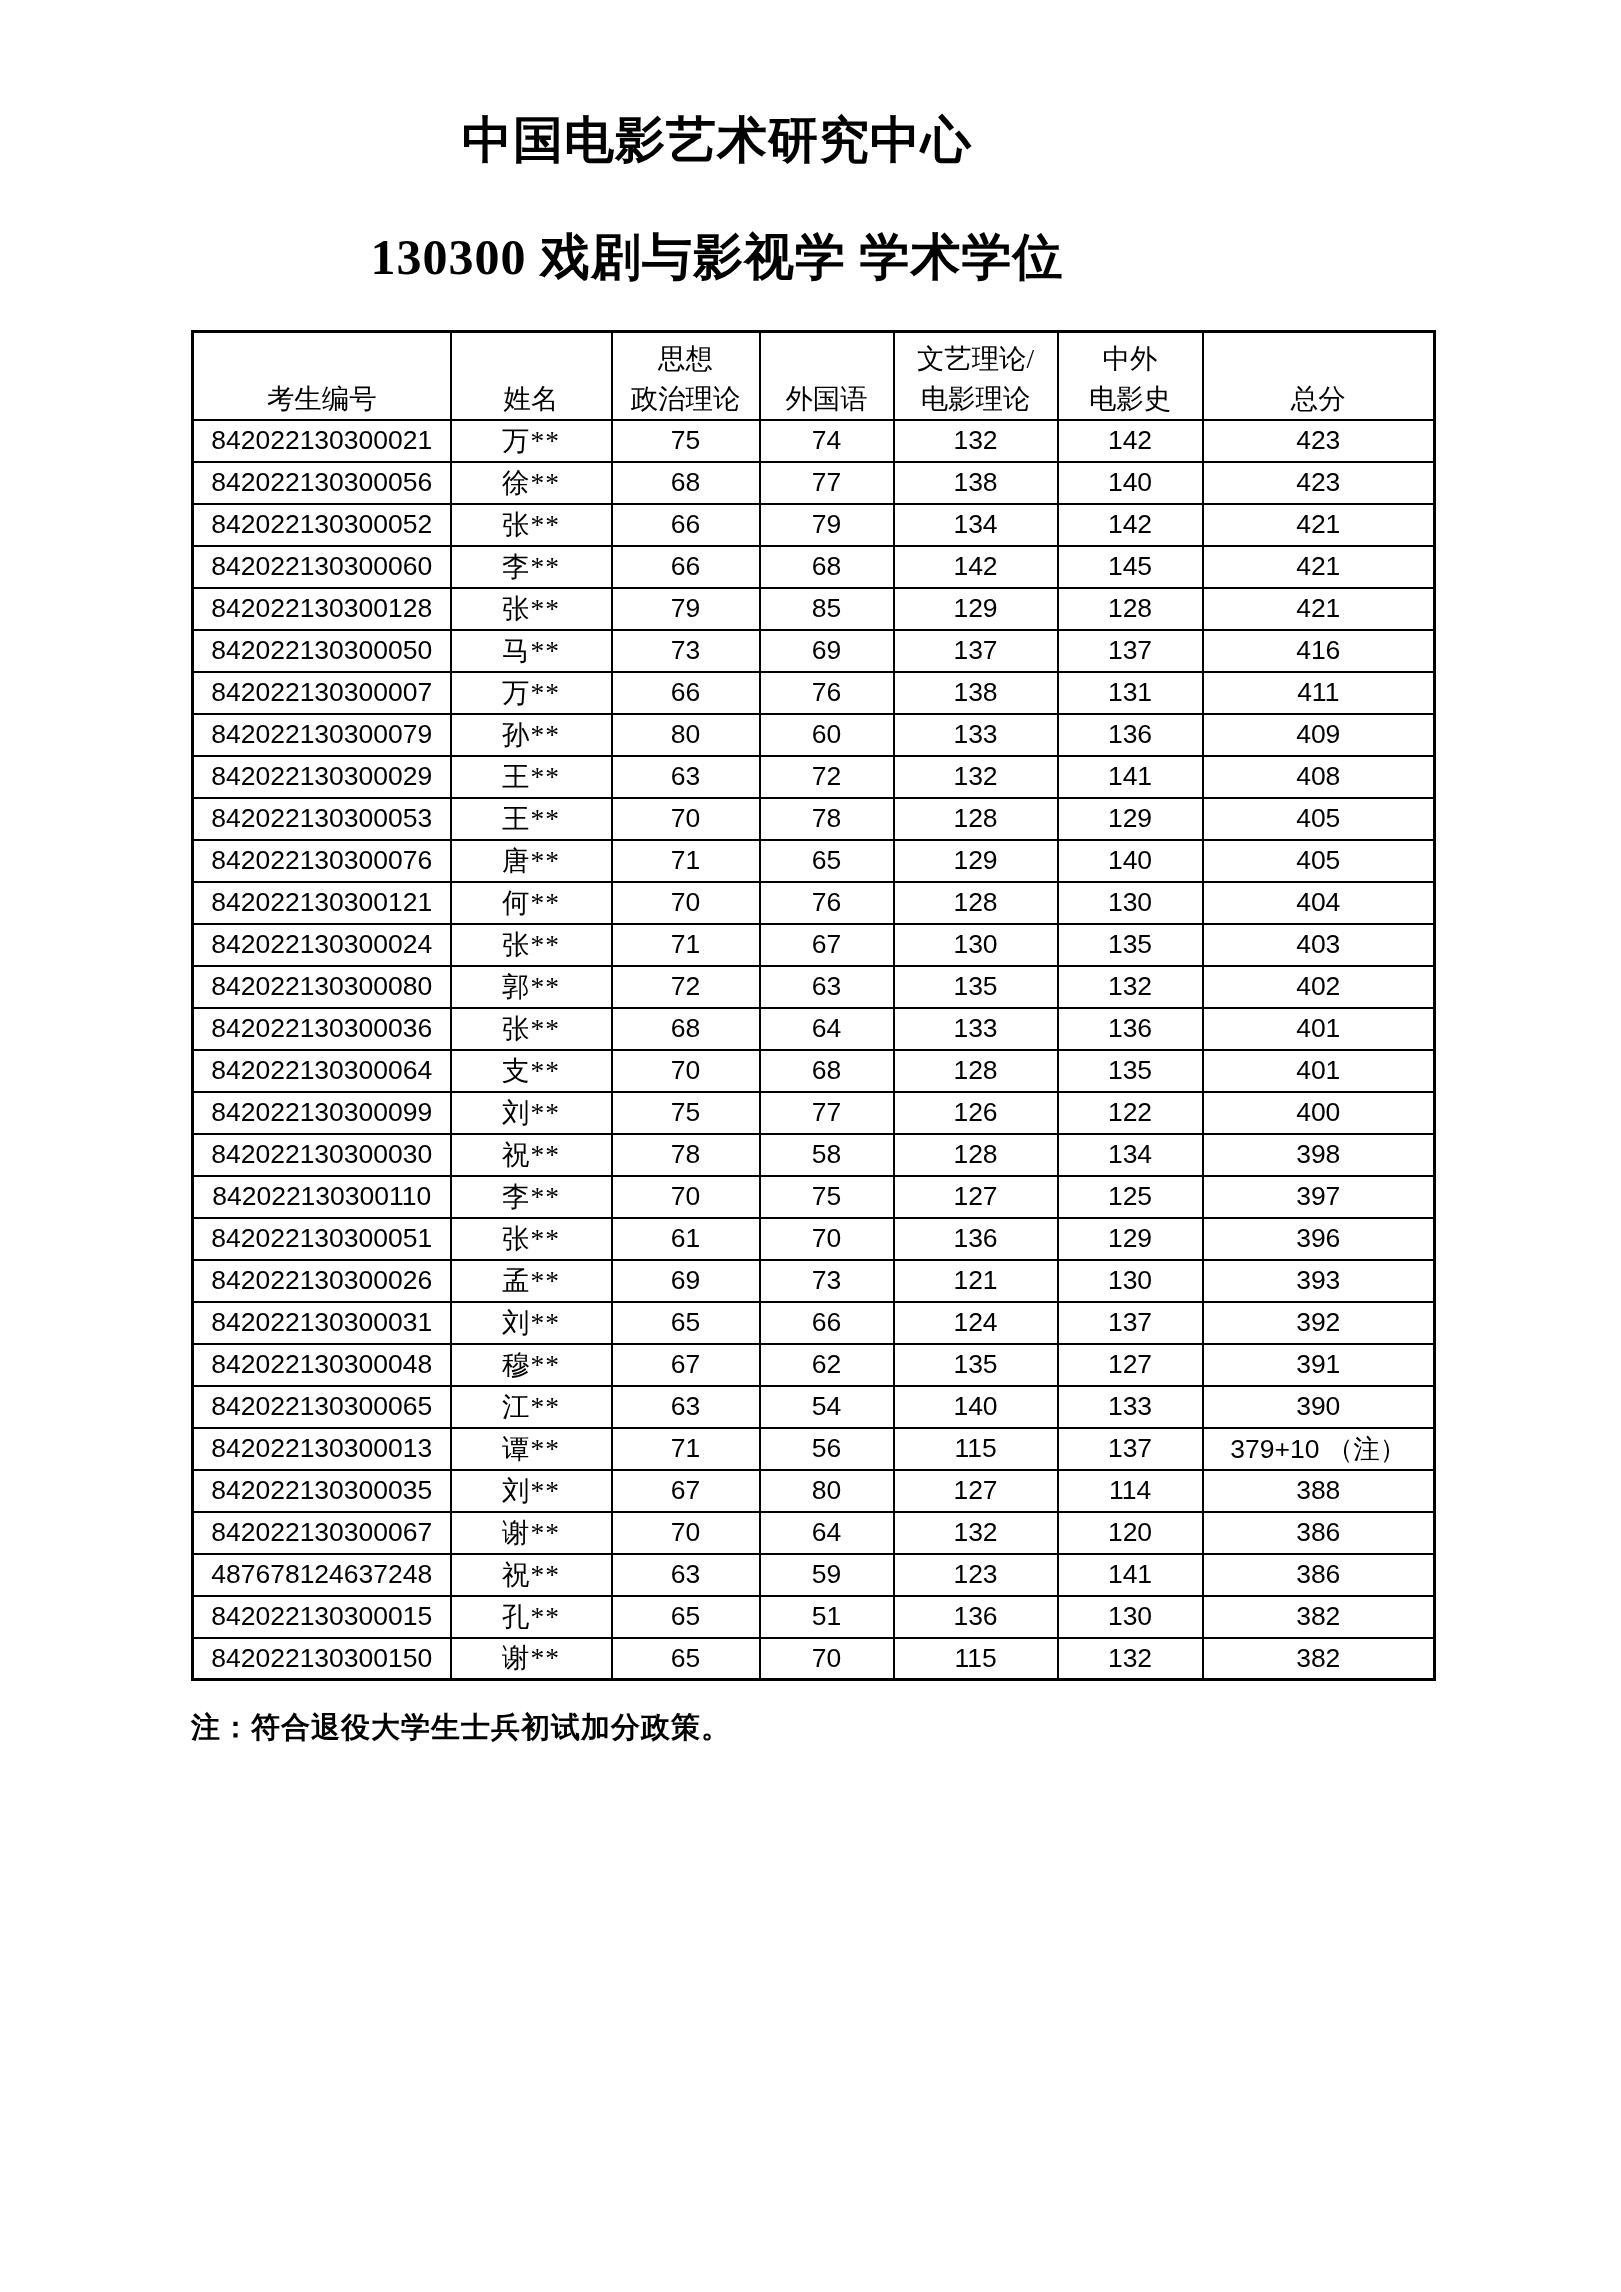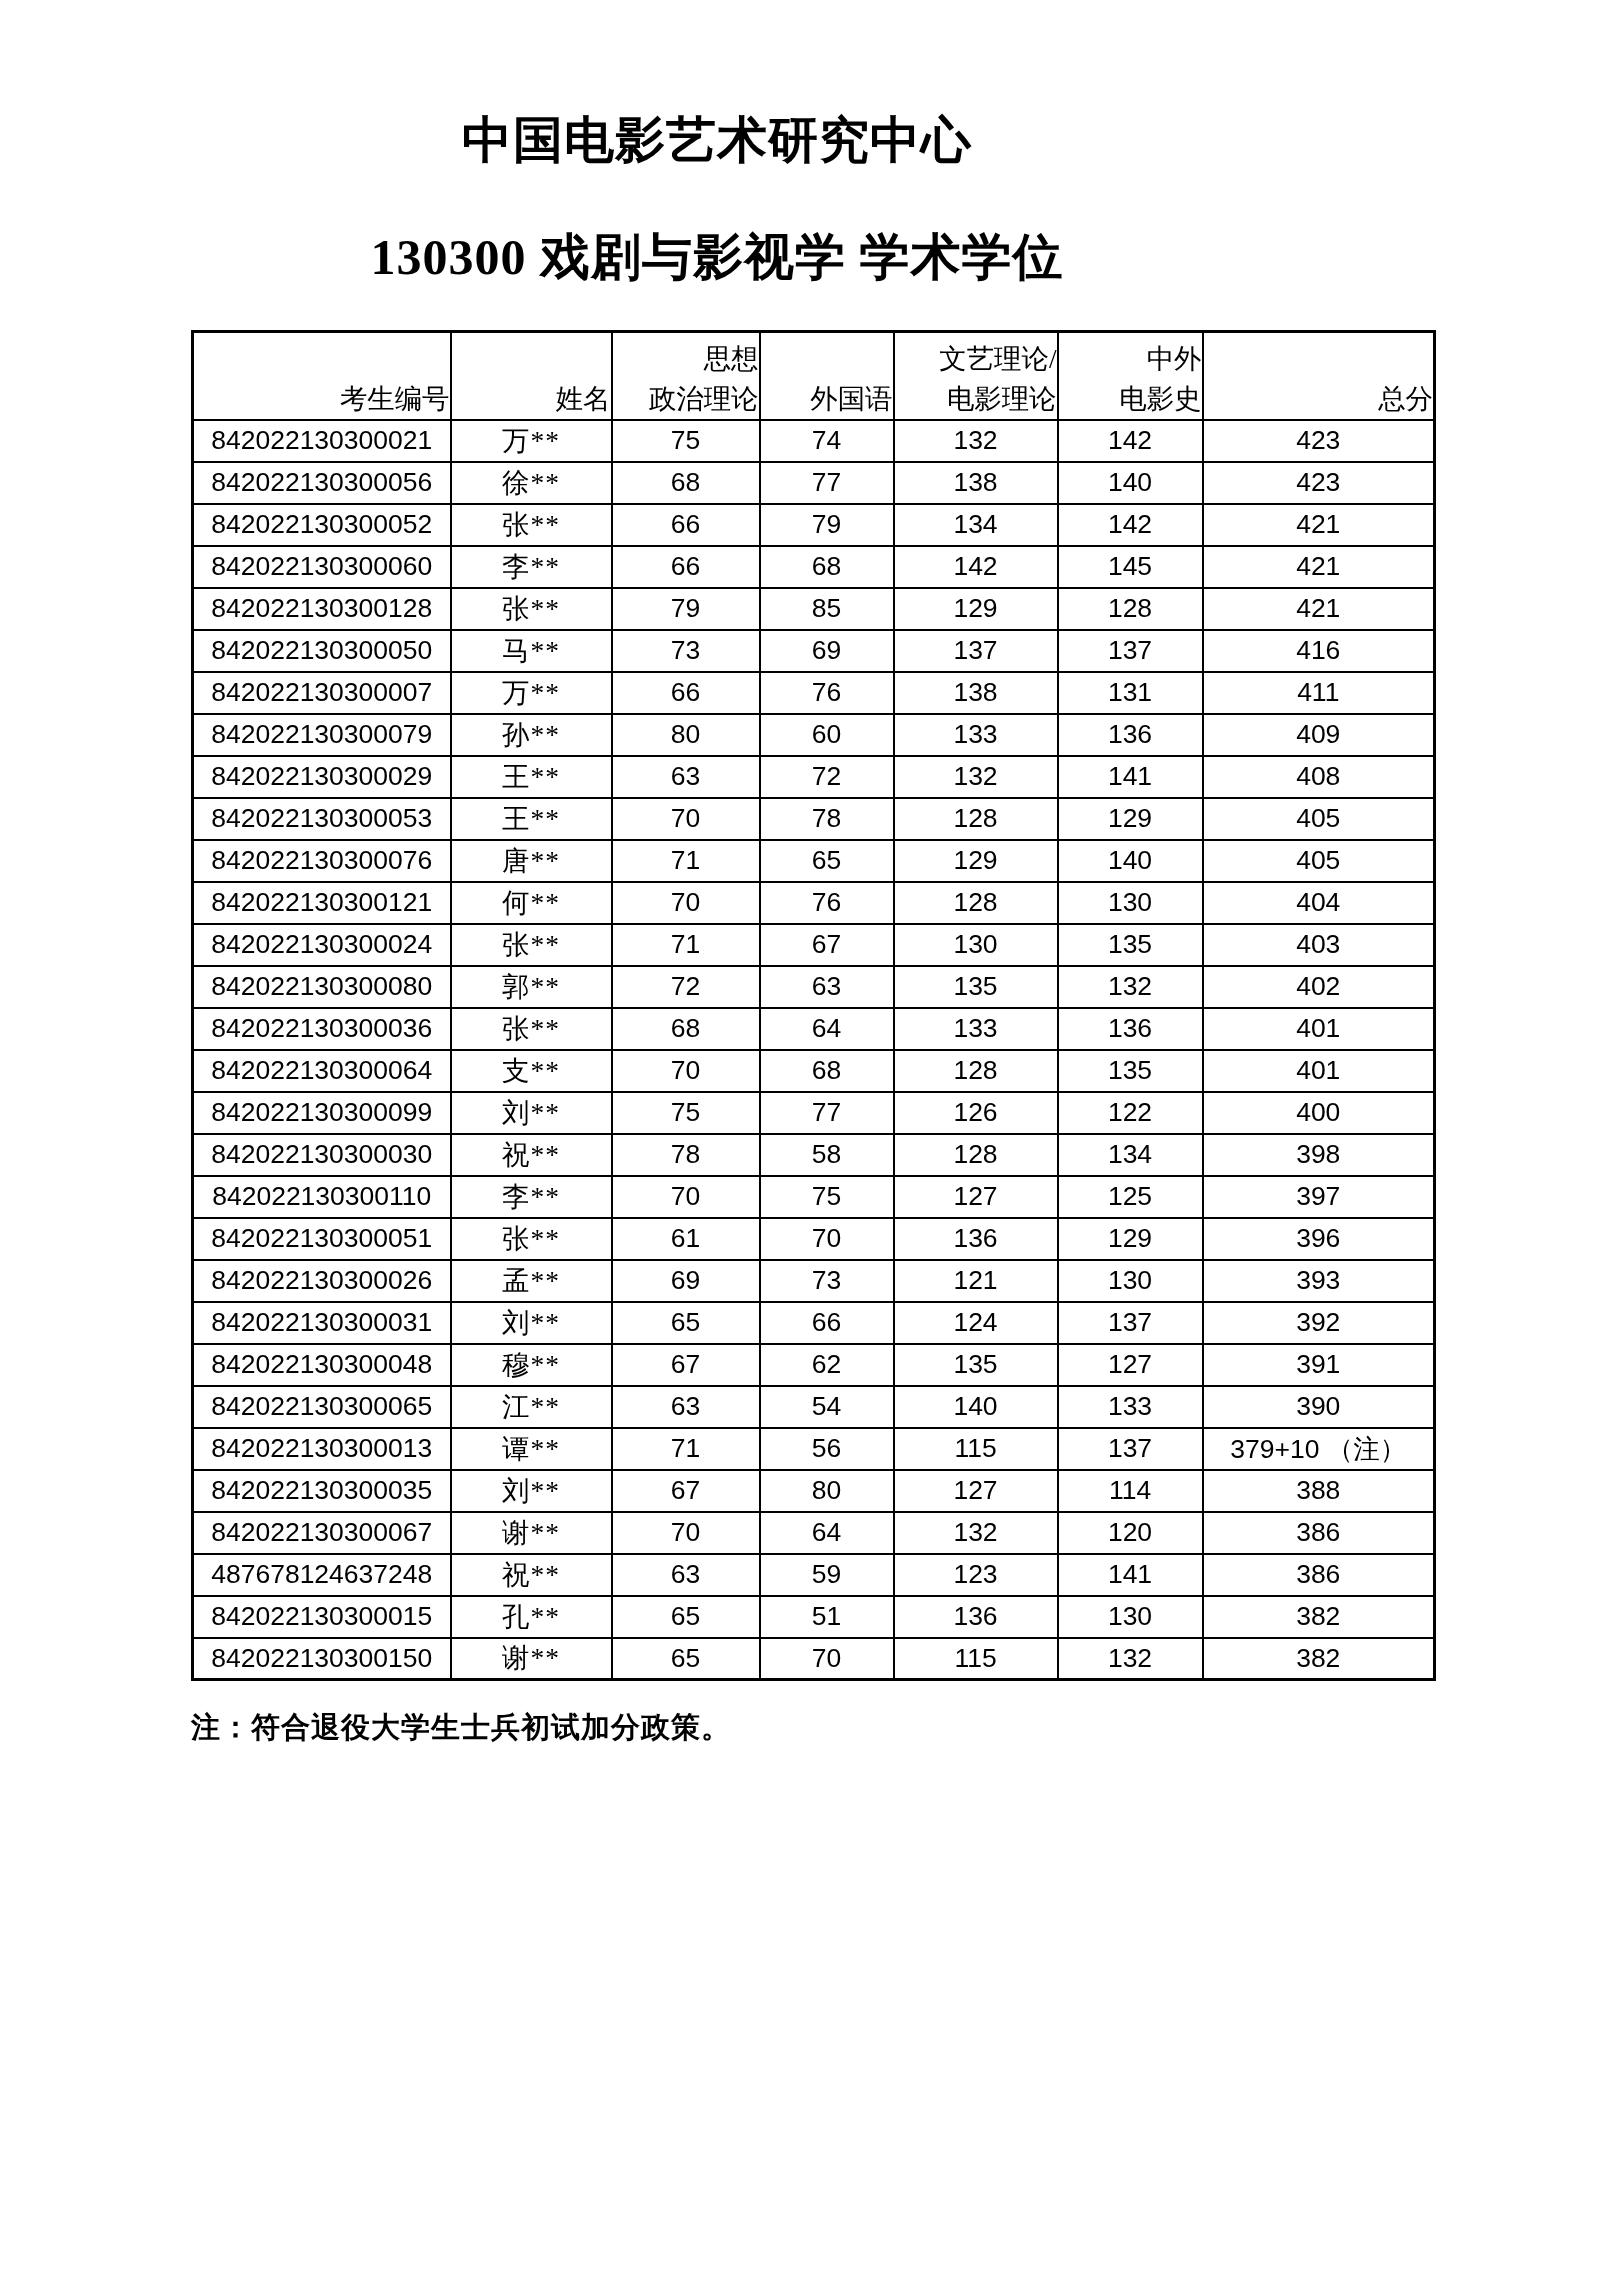--- a/index.html
+++ b/index.html
@@ -48,21 +48,20 @@
     vertical-align: bottom;
     text-align: center;
     font-weight: normal;
     font-size: 27.4px;
     font-family: "Liberation Serif", serif;
     padding-bottom: 6.9px;
   }
   thead .hline {
     line-height: 40px;
     height: 40px;
-    text-align: right;
   }
   tbody td {
     height: 42px;
     text-align: center;
     vertical-align: middle;
     font-size: 26.5px;
     font-family: "Liberation Sans", sans-serif;
   }
   tbody td.cn {
     font-family: "Liberation Serif", serif;

